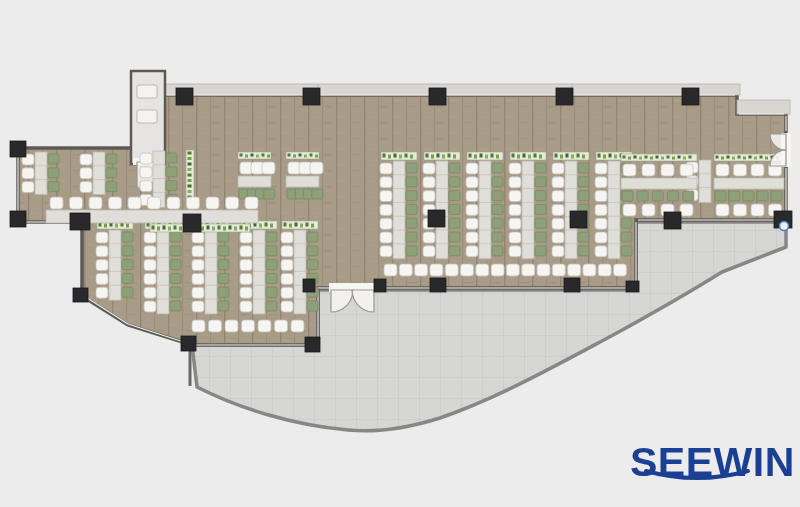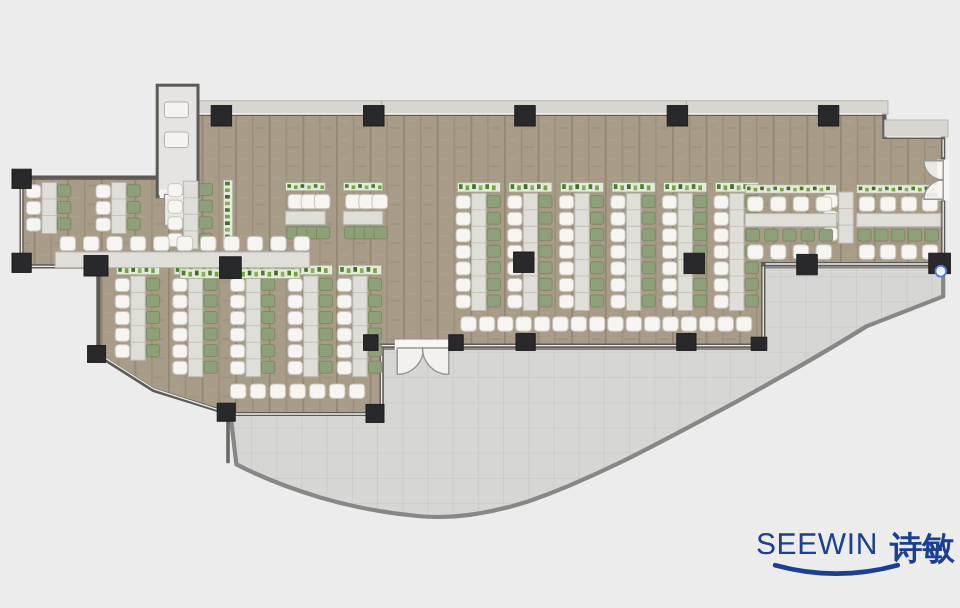--- a/index.html
+++ b/index.html
@@ -1,20 +1,20 @@
 <!DOCTYPE html>
 <html><head>
 <meta charset="utf-8">
 <style>
   html,body{margin:0;padding:0;background:#ececec;}
   .stage{position:relative;width:800px;height:507px;background:#ececec;overflow:hidden;
          font-family:"Liberation Sans",sans-serif;}
   .stage svg.plan{position:absolute;left:0;top:0;}
   .logo{position:absolute;left:630px;top:442px;display:flex;align-items:flex-start;white-space:nowrap;}
-  .brand{font-weight:normal;font-size:25px;letter-spacing:.5px;line-height:1;position:relative;}
+  .brand{font-weight:bold;font-size:41px;letter-spacing:.5px;line-height:1;position:relative;}
   .cn{font-weight:bold;font-size:27px;margin-left:10px;line-height:1.15;
       font-family:"DejaVu Sans","Liberation Sans",sans-serif;}
   .smile{position:absolute;left:12px;top:26px;}
 </style>
 </head>
 <body>
 
 <div class="stage">
   <svg class="plan" id="plan" width="800" height="507" viewBox="0 0 800 507">
       <defs>

